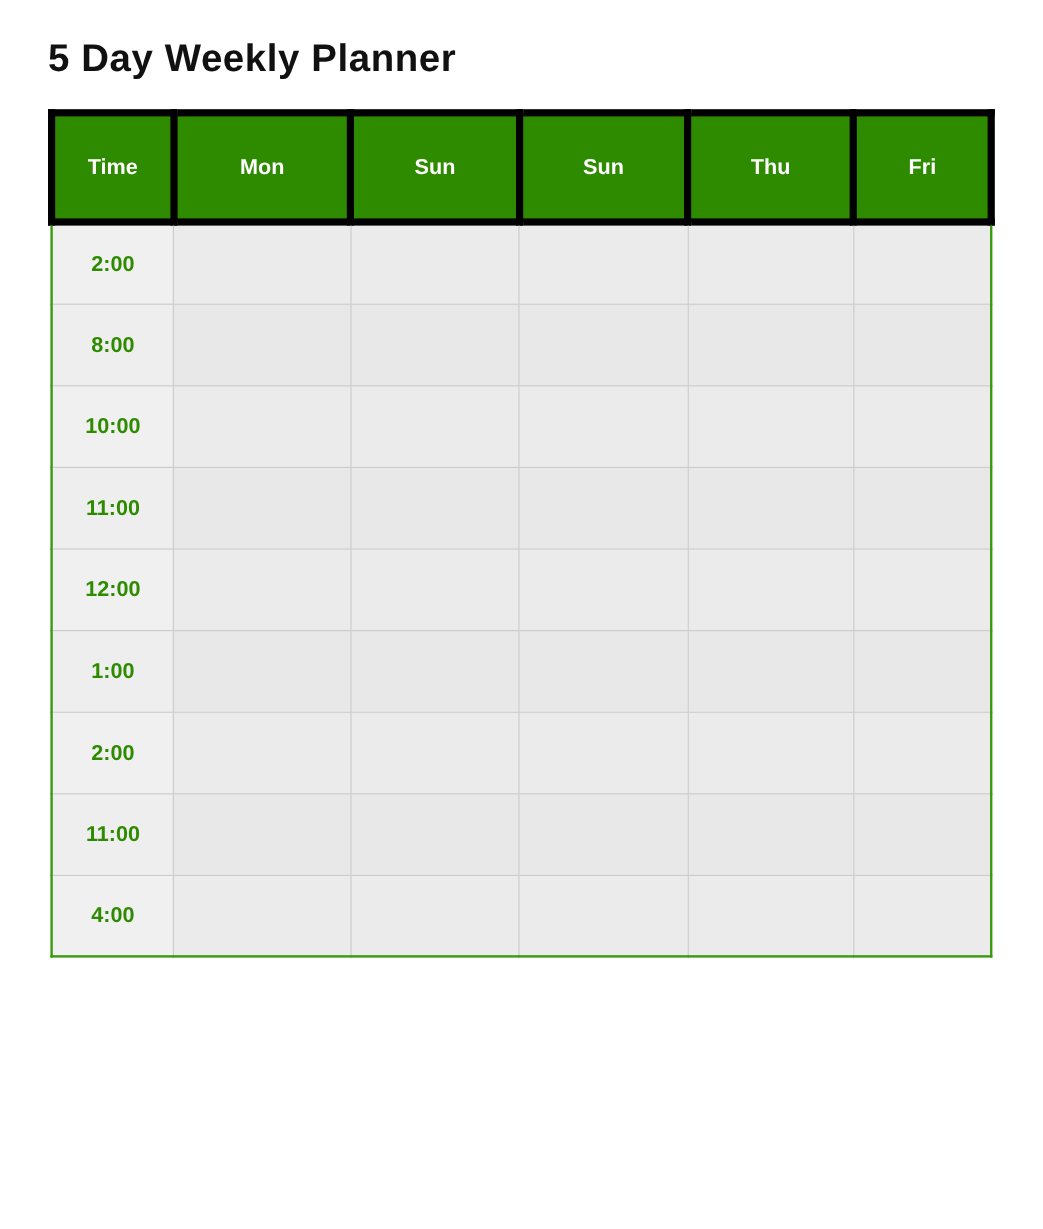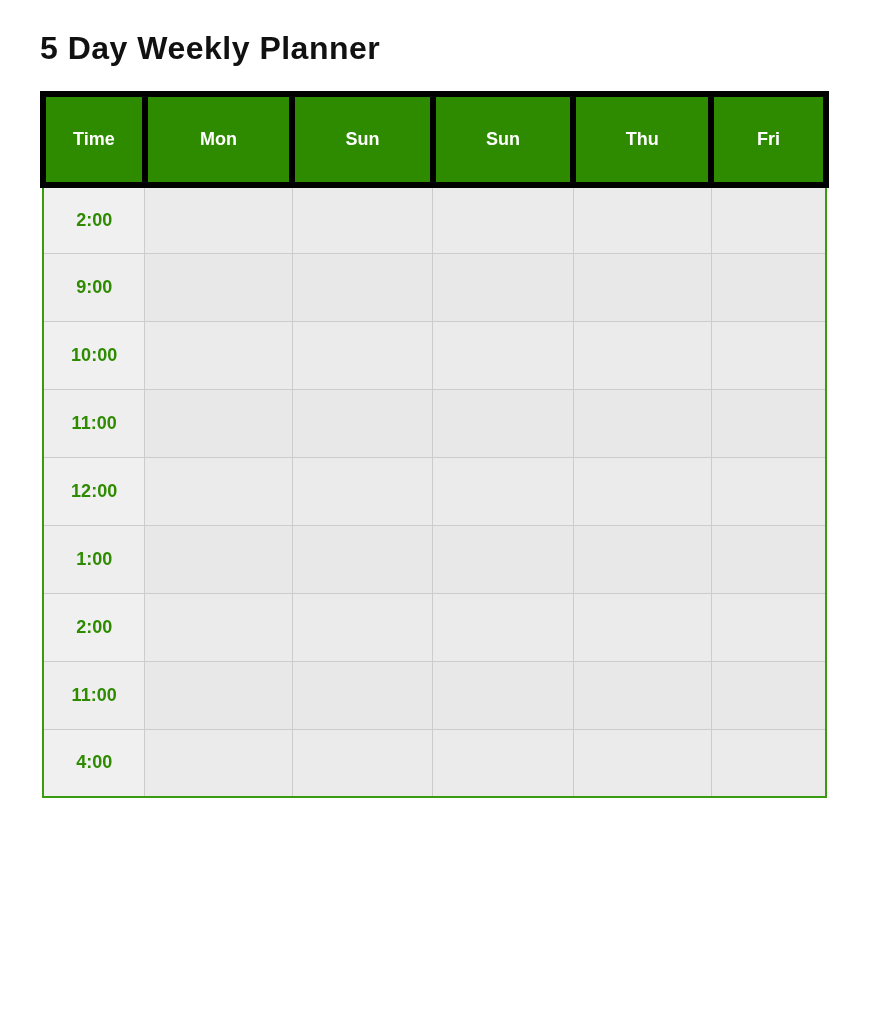--- a/index.html
+++ b/index.html
@@ -97,21 +97,21 @@
 
     <tr>
           <td>2:00</td>
           <td></td>
           <td></td>
           <td></td>
           <td></td>
           <td></td>
         </tr>
         <tr>
-          <td>9:00</td>
+          <td>8:00</td>
           <td></td>
           <td></td>
           <td></td>
           <td></td>
           <td></td>
         </tr>
         <tr>
           <td>10:00</td>
           <td></td>
           <td></td>

